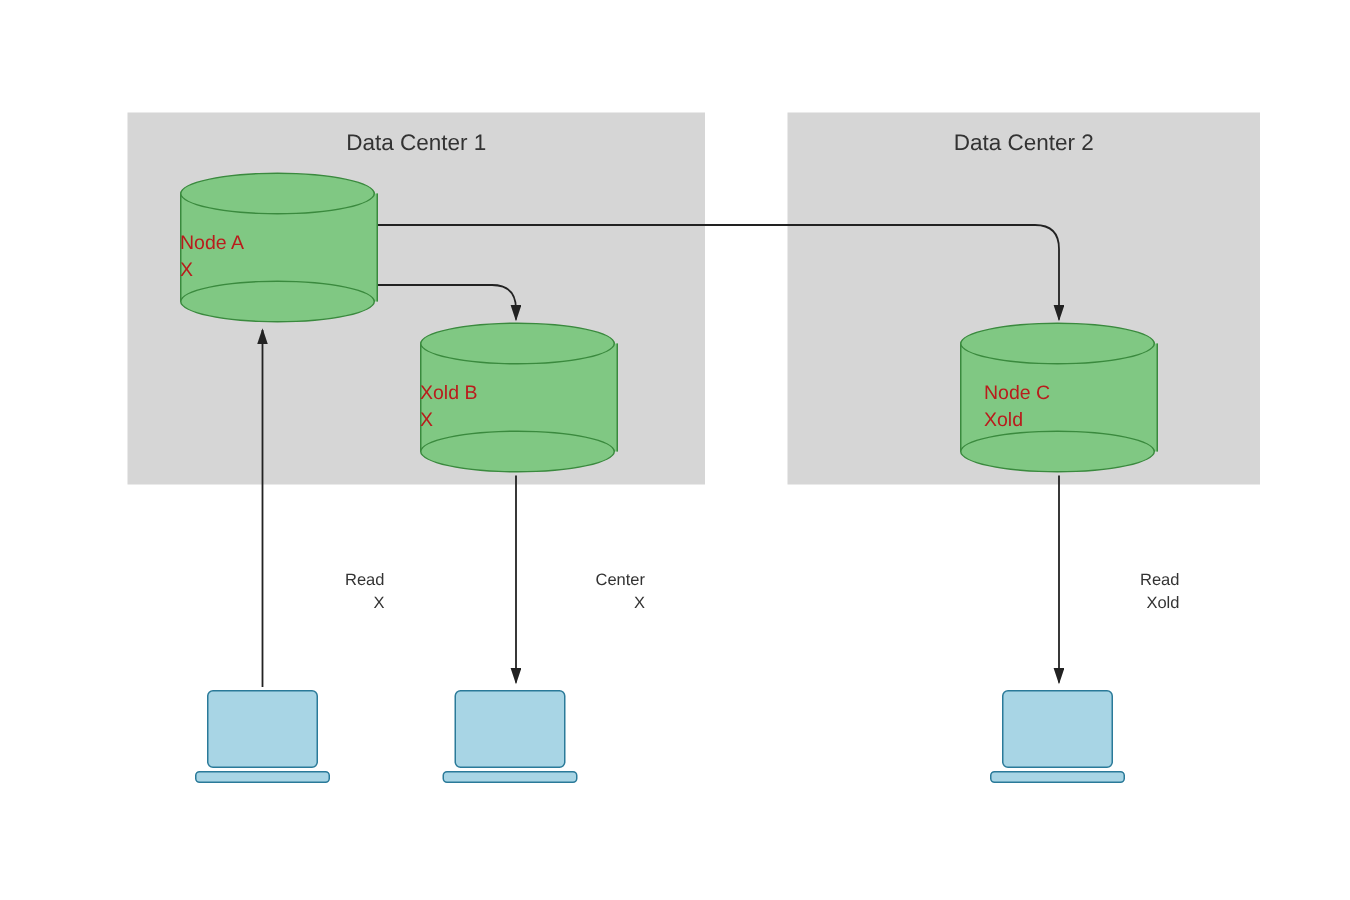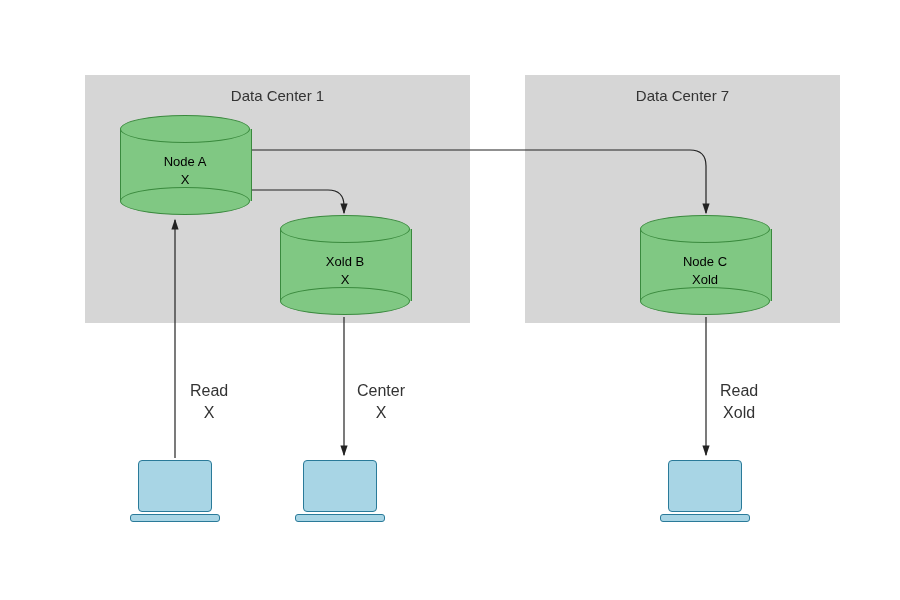--- a/index.html
+++ b/index.html
@@ -65,23 +65,23 @@
     height: 28px;
     background: #80c883;
     border: 1.5px solid #3a8a3e;
     border-radius: 50%;
     box-sizing: border-box;
     z-index: 1;
   }
   .cyl-label {
     position: absolute;
     width: 100%;
-    text-align: center;
+    text-align: left;
     z-index: 3;
-    color: #000000;
+    color: #b91c1c;
     font-size: 13px;
     line-height: 1.4;
   }
   .laptop {
     position: absolute;
     width: 90px;
     height: 65px;
   }
   .laptop-screen {
     position: absolute;
@@ -100,45 +100,46 @@
     top: 54px;
     width: 90px;
     height: 8px;
     background: #a8d5e5;
     border: 1.5px solid #2a7a99;
     border-radius: 3px;
     box-sizing: border-box;
   }
   .edge-label {
     position: absolute;
-    font-size: 16px;
+    font-size: 11px;
     color: #333;
-    text-align: center;
+    text-align: right;
     line-height: 1.4;
+    margin-left: 40px;
   }
   svg.arrows {
     position: absolute;
     left: 0;
     top: 0;
     width: 900px;
     height: 600px;
     pointer-events: none;
   }
 </style>
 </head>
 <body>
 
 <div class="canvas">
 
   <div class="datacenter" style="left:85px; top:75px; width:385px; height:248px;">
     <div class="dc-title">Data Center 1</div>
   </div>
 
   <div class="datacenter" style="left:525px; top:75px; width:315px; height:248px;">
-    <div class="dc-title">Data Center 7</div>
+    <div class="dc-title">Data Center 2</div>
   </div>
 
   <div class="cylinder" style="left:120px; top:115px;">
     <div class="cyl-body"></div>
     <div class="cyl-bottom"></div>
     <div class="cyl-top"></div>
     <div class="cyl-label" style="top:38px;">
       <div>Node A</div>
       <div>X</div>
     </div>
@@ -151,21 +152,21 @@
     <div class="cyl-label" style="top:38px;">
       <div>Xold B</div>
       <div>X</div>
     </div>
   </div>
 
   <div class="cylinder" style="left:640px; top:215px;">
     <div class="cyl-body"></div>
     <div class="cyl-bottom"></div>
     <div class="cyl-top"></div>
-    <div class="cyl-label" style="top:38px;">
+    <div class="cyl-label" style="top:38px;margin-left:16px;">
       <div>Node C</div>
       <div>Xold</div>
     </div>
   </div>
 
   <div class="laptop" style="left:130px; top:460px;">
     <div class="laptop-screen"></div>
     <div class="laptop-base"></div>
   </div>
   <div class="laptop" style="left:295px; top:460px;">

